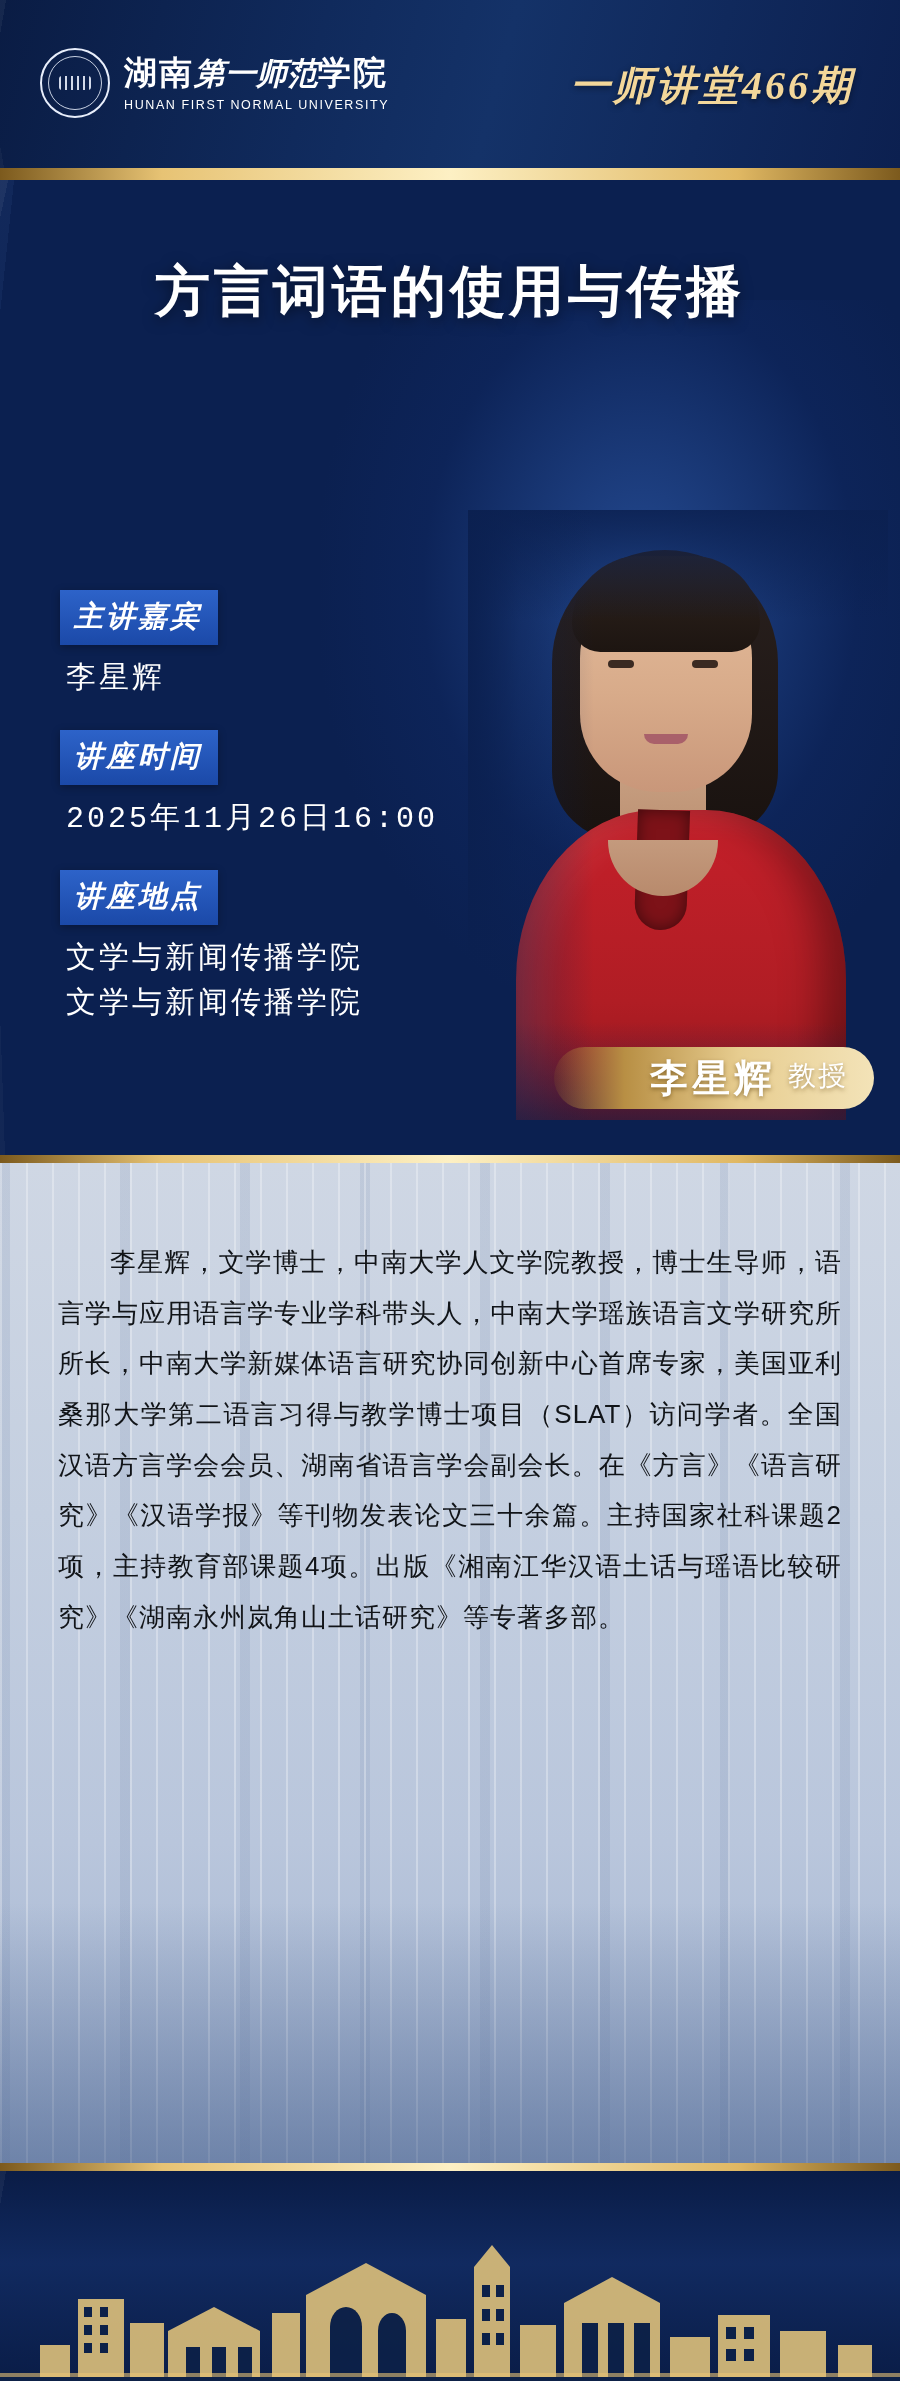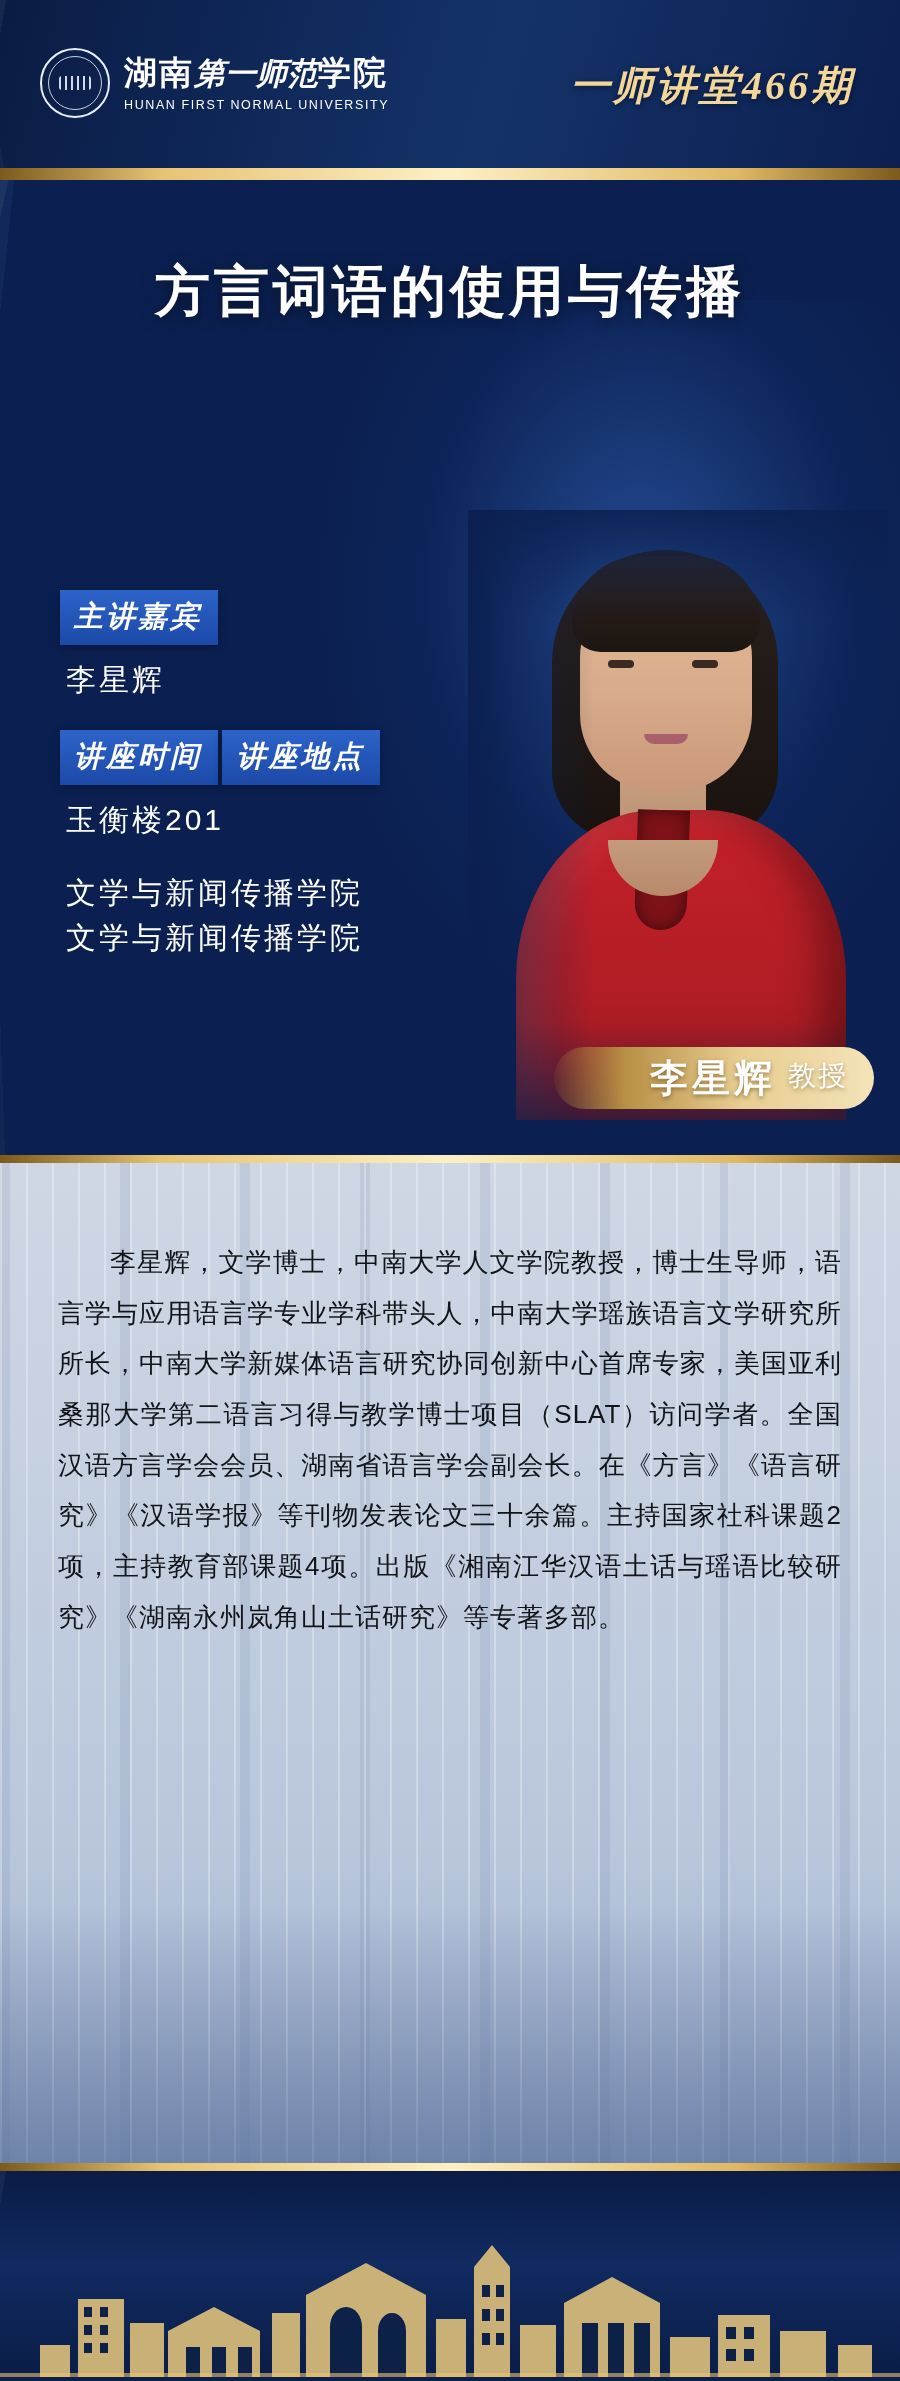--- a/index.html
+++ b/index.html
@@ -117,20 +117,21 @@
 
   
   .upper {
     position: relative;
     width: 900px;
     height: 975px;
     background:
       linear-gradient(115deg, #07173c 0%, #0c2356 28%, #133islands 28%, #112f68 55%, #0a1e4c 100%);
     background-color: #0b2050;
     overflow: hidden;
+    font-family: Liberation Mono, monospace;
   }
   .upper .rays {
     position: absolute;
     inset: 0;
     background:
       linear-gradient(102deg, rgba(255,255,255,0.055) 0 8px, rgba(255,255,255,0) 8px 70px),
       linear-gradient(96deg, rgba(120,170,255,0.06) 0 14px, rgba(255,255,255,0) 14px 120px),
       linear-gradient(88deg, rgba(255,255,255,0.03) 0 5px, rgba(255,255,255,0) 5px 48px);
     pointer-events: none;
   }
@@ -414,23 +415,23 @@
       <div class="ph-eye r"></div>
       <div class="ph-mouth"></div>
       <div class="ph-fade"></div>
     </div>
 
     <div class="info">
       <div class="tag">主讲嘉宾</div>
       <div class="value">李星辉</div>
 
       <div class="tag">讲座时间</div>
+      <div class="value">2025年11月26日16:00</div>
 
       <div class="tag">讲座地点</div>
-      <div class="value">玉衡楼201</div>
 
       <div class="value small-gap">
         <span class="line">文学与新闻传播学院</span>
         <span class="line">文学与新闻传播学院</span>
       </div>
     </div>
 
     <div class="nameplate">
       <span class="np-name">李星辉</span>
       <span class="np-title">教授</span>

